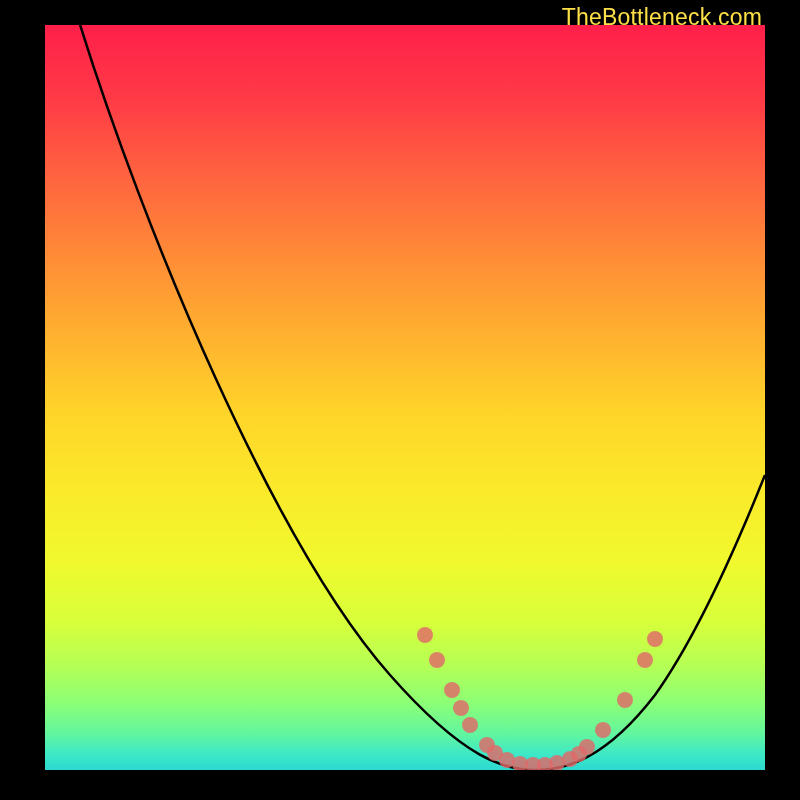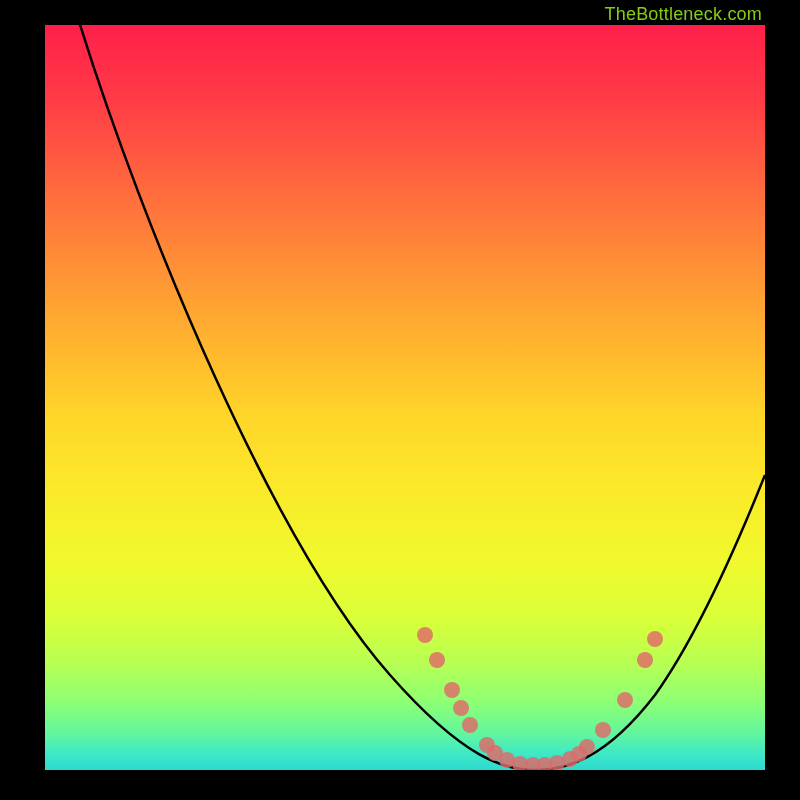--- a/index.html
+++ b/index.html
@@ -40,22 +40,22 @@
       #3de8c8 98%,
       #2bd9cf 100%
     );
     overflow: hidden;
   }
   .watermark {
     position: absolute;
     top: 4px;
     right: 38px;
     font-family: Arial, Helvetica, sans-serif;
-    font-size: 18px;
-    color: #84cc16;
+    font-size: 23px;
+    color: #fde047;
     letter-spacing: 0.2px;
   }
   svg.curve {
     position: absolute;
     left: 0;
     top: 0;
     width: 720px;
     height: 745px;
   }
   .dot {

